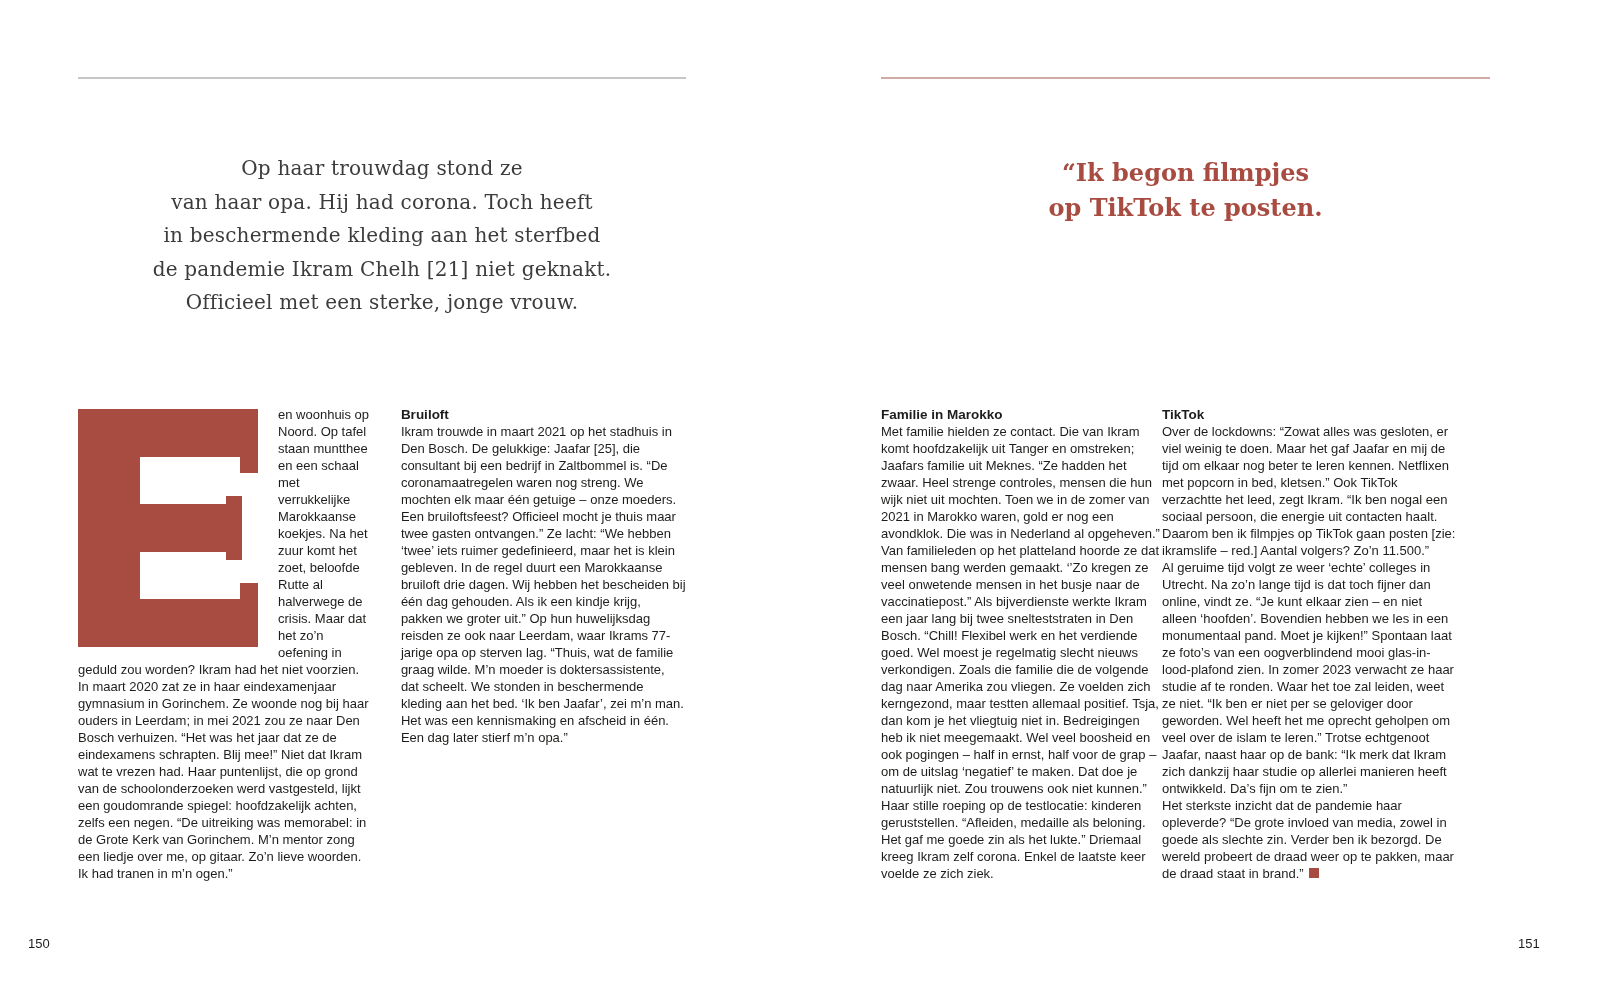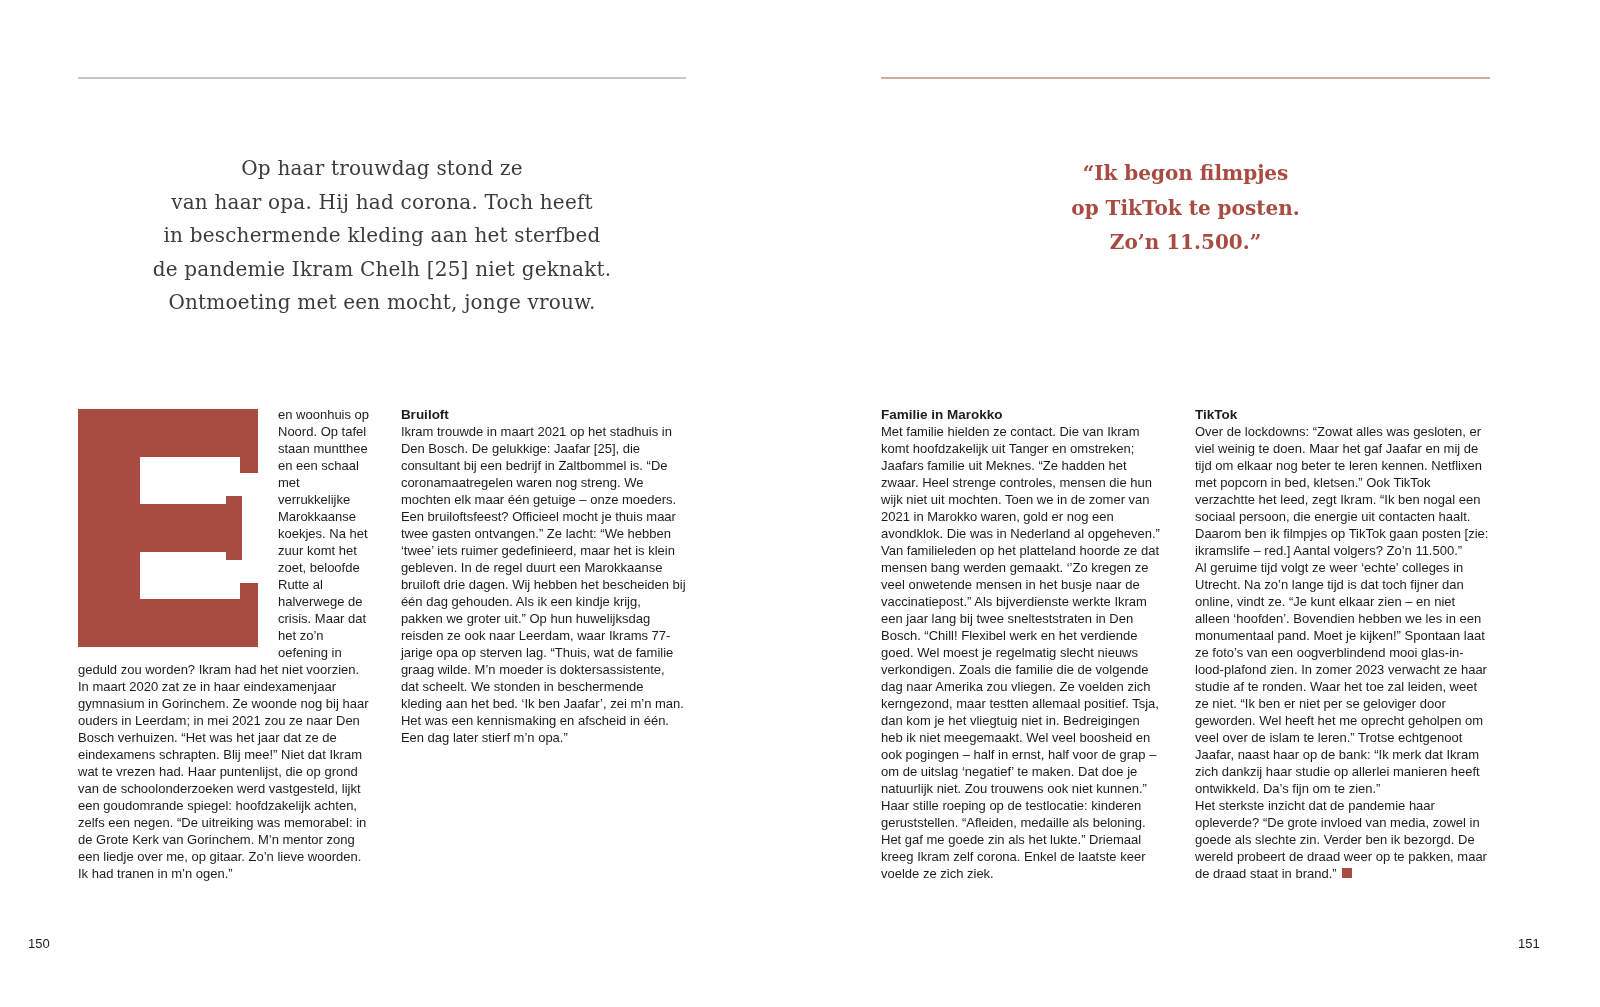--- a/index.html
+++ b/index.html
@@ -20,27 +20,27 @@
   .rule-left{left:78px;width:608px;background:var(--rule-left);}
   .rule-right{left:881px;width:609px;background:var(--rule-right);}
 
   .intro{
     position:absolute;left:70px;top:152px;width:624px;text-align:center;
     font-family:"DejaVu Serif", serif;font-weight:400;font-size:20px;
     line-height:33.5px;color:var(--intro-ink);letter-spacing:0.2px;
   }
   .pull-quote{
     position:absolute;left:881px;top:156px;width:609px;text-align:center;
-    font-family:"DejaVu Serif", serif;font-weight:700;font-size:20px;
+    font-family:"DejaVu Serif", serif;font-weight:700;font-size:24px;
     line-height:34.5px;color:var(--accent);
   }
 
   .columns{position:absolute;top:406px;display:flex;}
   .columns-left{left:78px;width:608px;gap:29px;}
-  .columns-right{left:881px;width:609px;gap:33px;}
+  .columns-right{left:881px;width:609px;}
   .col{font-size:13px;line-height:17px;color:var(--body-ink);text-align:left;}
   .col-l1{width:302px;}
   .col-l2{width:293px;}
   .col-r1{width:281px;}
   .col-r2{width:295px;}
   .col p{margin:0;}
   .heading{font-weight:700;font-size:13.5px;margin:0;}
   .heading-spaced{margin-top:12px;}
 
   
@@ -67,28 +67,27 @@
 </head>
 <body>
 
 <div class="rule rule-left"></div>
 <div class="rule rule-right"></div>
 
 <div class="intro">
   <div>Op haar trouwdag stond ze</div>
   <div>van haar opa. Hij had corona. Toch heeft</div>
   <div>in beschermende kleding aan het sterfbed</div>
-  <div>de pandemie Ikram Chelh [25] niet geknakt.</div>
-  <div>Ontmoeting met een mocht, jonge vrouw.</div>
+  <div>de pandemie Ikram Chelh [21] niet geknakt.</div>
+  <div>Officieel met een sterke, jonge vrouw.</div>
 </div>
 
 <div class="pull-quote">
   <div>“Ik begon filmpjes</div>
   <div>op TikTok te posten.</div>
-  <div>Zo’n 11.500.”</div>
 </div>
 
 <div class="columns columns-left">
   <div class="col col-l1">
     <div class="dropcap" aria-label="E">
       <div class="dc-stem"></div>
       <div class="dc-arm-top"></div>
       <div class="dc-arm-mid"></div>
       <div class="dc-arm-bottom"></div>
       <div class="dc-serif-top"></div>

